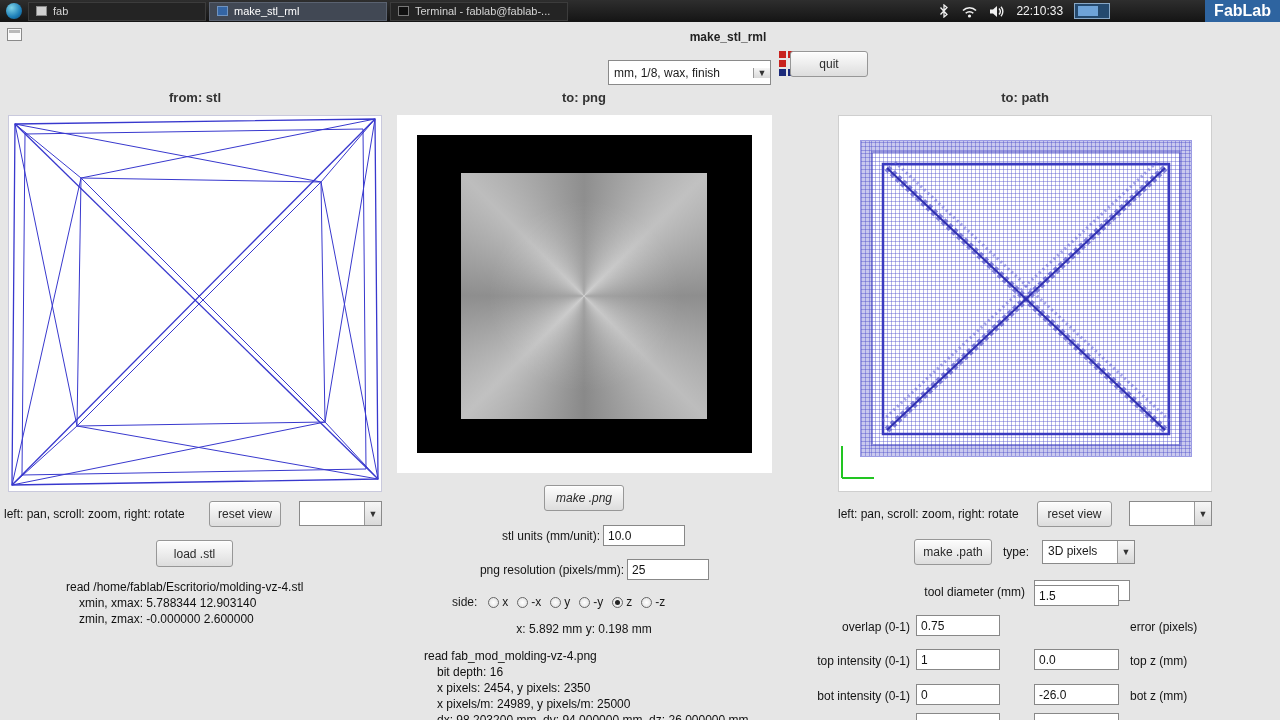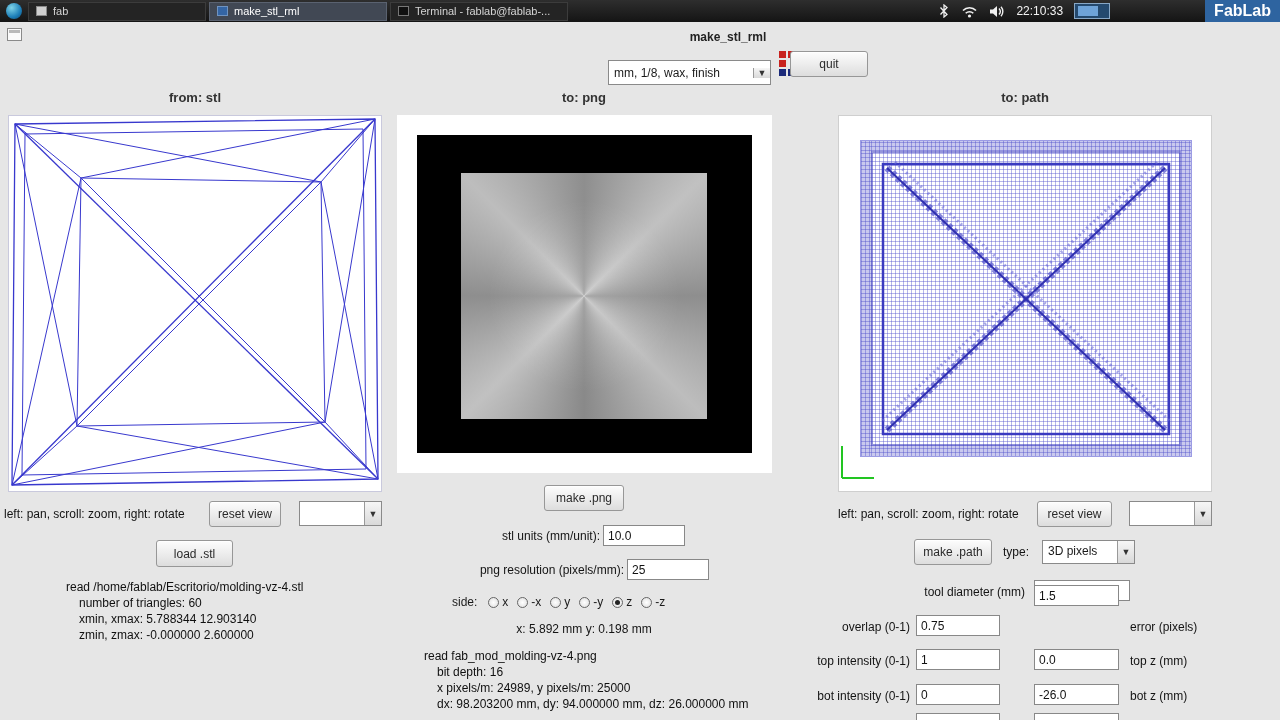--- a/index.html
+++ b/index.html
@@ -96,21 +96,21 @@
   #preset-combo { left:608px; top:60px; width:163px; height:25px;align-items:center; }
   #quit-btn     { left:790px; top:51px; width:78px; height:26px; }
   #stl-hdr  { left:115px; top:90px; }
   #png-hdr  { left:504px; top:90px; }
   #path-hdr { left:945px; top:90px; }
   #stl-hint  { left:4px;   top:507px; }
   #stl-reset { left:209px; top:501px; width:72px; height:26px; }
   #stl-combo { left:299px; top:501px; width:83px; height:25px; }
   #stl-load  { left:156px; top:540px; width:77px; height:27px; }
   #stl-info  { left:66px;  top:579px; }
-  #png-make  { left:544px; top:485px; width:80px; height:26px; }
+  #png-make  { left:544px; top:485px; width:80px; height:26px;font-style:italic; }
   #png-units-label { left:397px; top:529px; width:203px; }
   #png-units-input { left:603px; top:525px; width:82px; height:21px; }
   #png-res-label   { left:397px; top:563px; width:227px; }
   #png-res-input   { left:627px; top:559px; width:82px; height:21px; }
   #png-cursor { left:494px; top:622px; width:180px; text-align:center; }
   #png-info   { left:424px; top:648px; }
   #path-hint  { left:838px;  top:507px; }
   #path-reset { left:1037px; top:501px; width:75px; height:26px; }
   #path-combo { left:1129px; top:501px; width:83px; height:25px; }
   #path-make  { left:914px;  top:539px; width:78px; height:26px; }
@@ -239,21 +239,20 @@
 
 <div id="stl-hint" class="label">left: pan, scroll: zoom, right: rotate</div>
 <div id="stl-reset" class="btn">reset view</div>
 <div id="stl-combo" class="combo">
   <span class="field"></span>
   <span class="arrow">▼</span>
 </div>
 <div id="stl-load" class="btn">load .stl</div>
 <div id="stl-info" class="info">
   <div>read /home/fablab/Escritorio/molding-vz-4.stl</div>
-  <div>number of triangles: 60</div>
   <div>xmin, xmax: 5.788344 12.903140</div>
   <div>zmin, zmax: -0.000000 2.600000</div>
 </div>
 
 <div id="png-make" class="btn">make .png</div>
 <div id="png-units-label" class="label r">stl units (mm/unit):</div>
 <input id="png-units-input" class="input" value="10.0" style="">
 <div id="png-res-label" class="label r">png resolution (pixels/mm):</div>
 <input id="png-res-input" class="input" value="25" style="">
 
@@ -282,20 +281,21 @@
   <label class="radio-item">
     <span class="radio"></span>
     <span>-z</span>
   </label>
 </div>
 
 <div id="png-cursor" class="label">x: 5.892 mm  y: 0.198 mm</div>
 <div id="png-info" class="info">
   <div>read fab_mod_molding-vz-4.png</div>
   <div>bit depth: 16</div>
+  <div>x pixels: 2454, y pixels: 2350</div>
   <div>x pixels/m: 24989, y pixels/m: 25000</div>
   <div>dx: 98.203200 mm, dy: 94.000000 mm, dz: 26.000000 mm</div>
 </div>
 
 <div id="path-hint" class="label">left: pan, scroll: zoom, right: rotate</div>
 <div id="path-reset" class="btn">reset view</div>
 <div id="path-combo" class="combo">
   <span class="field"></span>
   <span class="arrow">▼</span>
 </div>

